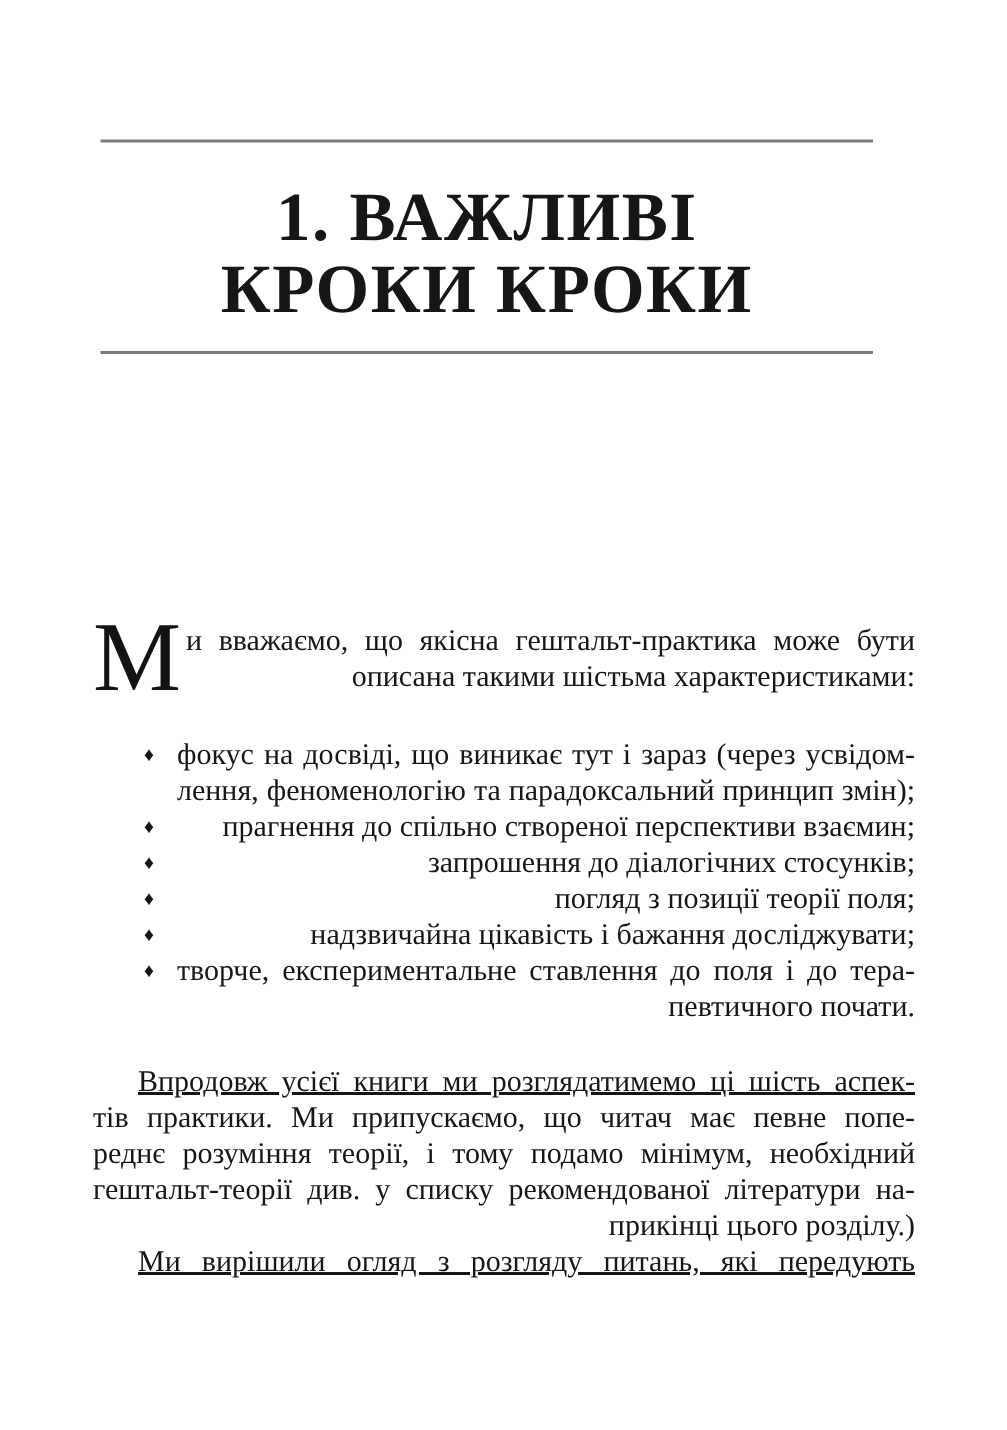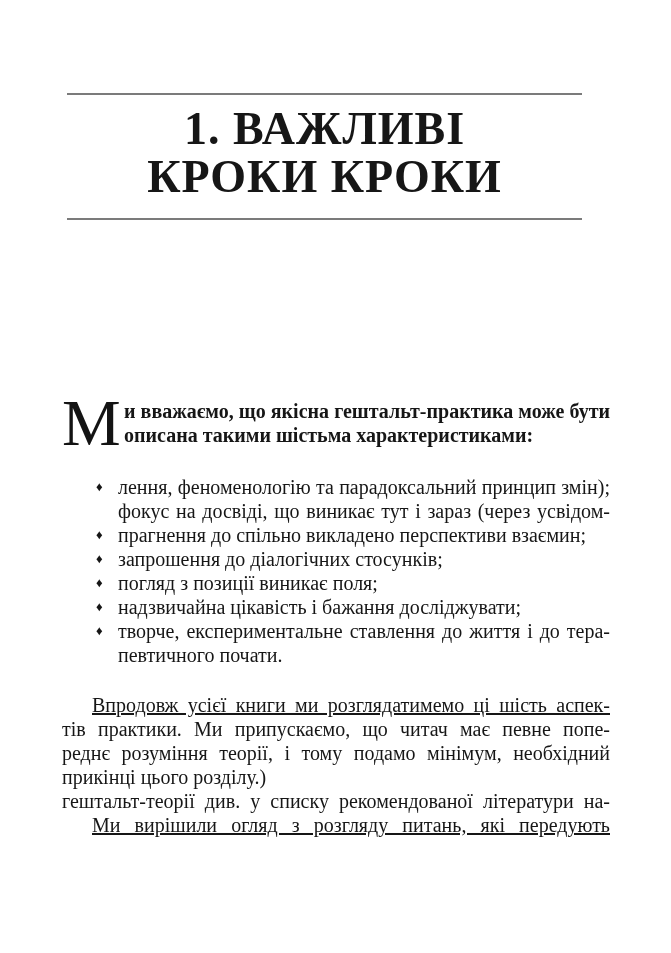--- a/index.html
+++ b/index.html
@@ -10,42 +10,42 @@
     background: #ffffff;
     color: #161616;
     font-family: "Liberation Serif", "DejaVu Serif", serif;
     overflow: hidden;
   }
   
   .chapter-head {
     margin: 93px 89px 0 67px; 
     border-top: 2px solid #7b7b7b;
     border-bottom: 2px solid #7b7b7b;
-    padding: 10px 0 17px 0;
+    padding: 26px 0 17px 0;
   }
   .head-line {
     text-align: center;
     font-weight: bold;
     font-size: 46px;
     line-height: 48px;
     letter-spacing: 1px;
     white-space: nowrap;
   }
   
   .body-block {
     margin: 179px 61px 0 62px; 
     font-size: 20px;
     line-height: 24px;
   }
-  .line { min-height: 24px; text-align: left; }
+  .line { min-height: 24px; text-align: right; }
   .line.j { text-align: justify; text-align-last: justify; }
   .line.ind { text-indent: 30px; text-decoration: underline; }
   
   .p1 { position: relative; }
-  .p1 .line { padding-left: 62px; font-weight: bold; }
+  .p1 .line { padding-left: 62px; }
   .dropcap {
     position: absolute;
     left: 0; top: -9px;
     font-size: 66px;
     line-height: 1;
     color: #131313;
   }
   
   .blist { margin: 28px 0 26px 0; }
   .li { position: relative; padding-left: 56px; }
@@ -74,52 +74,52 @@
       <span class="dropcap">М</span>
       <div>
           <div class="line j">и вважаємо, що якісна гештальт-практика може бути</div>
           <div class="line">описана такими шістьма характеристиками:</div>
         </div>
     </div>
 
     <div class="blist" id="blist">
         <div class="li">
           <span class="b">♦</span>
+          <div class="line j">фокус на досвіді, що виникає тут і зараз (через усвідом-</div>
           <div class="line j">лення, феноменологію та парадоксальний принцип змін);</div>
-          <div class="line j">фокус на досвіді, що виникає тут і зараз (через усвідом-</div>
         </div>
         <div class="li">
           <span class="b">♦</span>
-          <div class="line">прагнення до спільно викладено перспективи взаємин;</div>
+          <div class="line">прагнення до спільно створеної перспективи взаємин;</div>
         </div>
         <div class="li">
           <span class="b">♦</span>
           <div class="line">запрошення до діалогічних стосунків;</div>
         </div>
         <div class="li">
           <span class="b">♦</span>
-          <div class="line">погляд з позиції виникає поля;</div>
+          <div class="line">погляд з позиції теорії поля;</div>
         </div>
         <div class="li">
           <span class="b">♦</span>
           <div class="line">надзвичайна цікавість і бажання досліджувати;</div>
         </div>
         <div class="li">
           <span class="b">♦</span>
-          <div class="line j">творче, експериментальне ставлення до життя і до тера-</div>
+          <div class="line j">творче, експериментальне ставлення до поля і до тера-</div>
           <div class="line">певтичного почати.</div>
         </div>
       </div>
 
     <div class="para">
         <div class="line j ind">Впродовж усієї книги ми розглядатимемо ці шість аспек-</div>
         <div class="line j">тів практики. Ми припускаємо, що читач має певне попе-</div>
         <div class="line j">реднє розуміння теорії, і тому подамо мінімум, необхідний</div>
+        <div class="line j">гештальт-теорії див. у списку рекомендованої літератури на-</div>
         <div class="line">прикінці цього розділу.)</div>
-        <div class="line j">гештальт-теорії див. у списку рекомендованої літератури на-</div>
       </div>
 
     <div class="para">
         <div class="line j ind">Ми вирішили огляд з розгляду питань, які передують</div>
       </div>
 
   </div>
 </div>
 
 </body></html>

